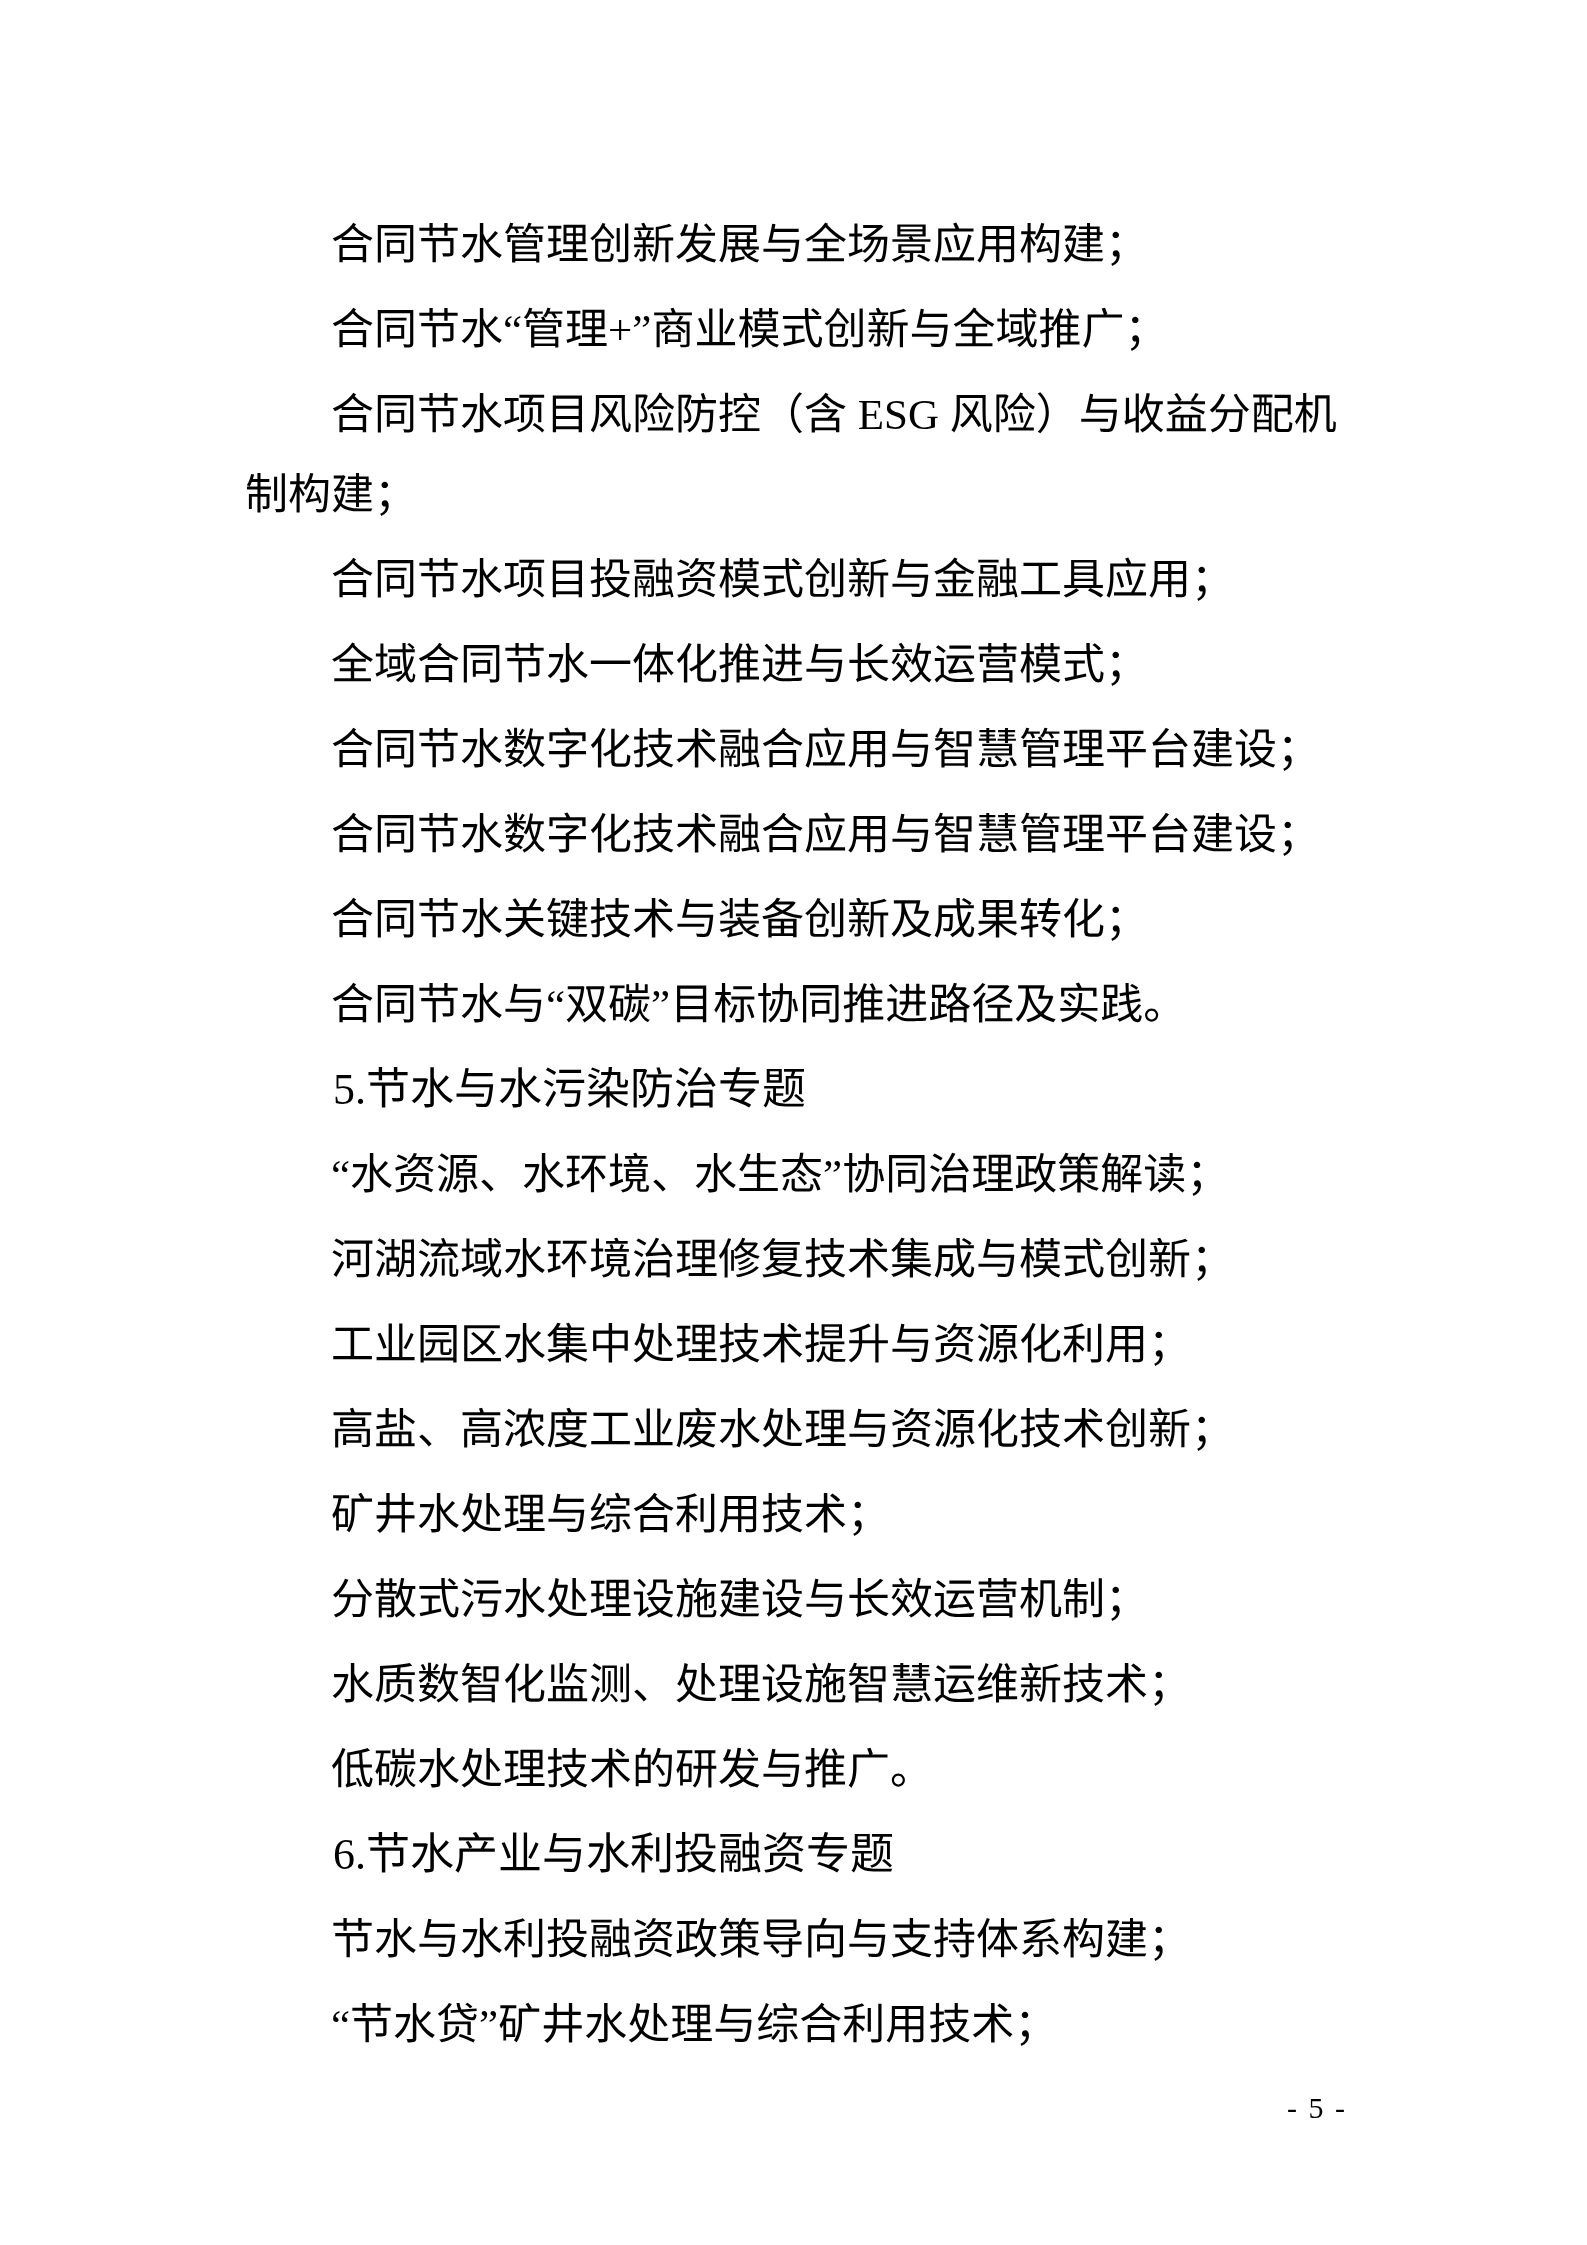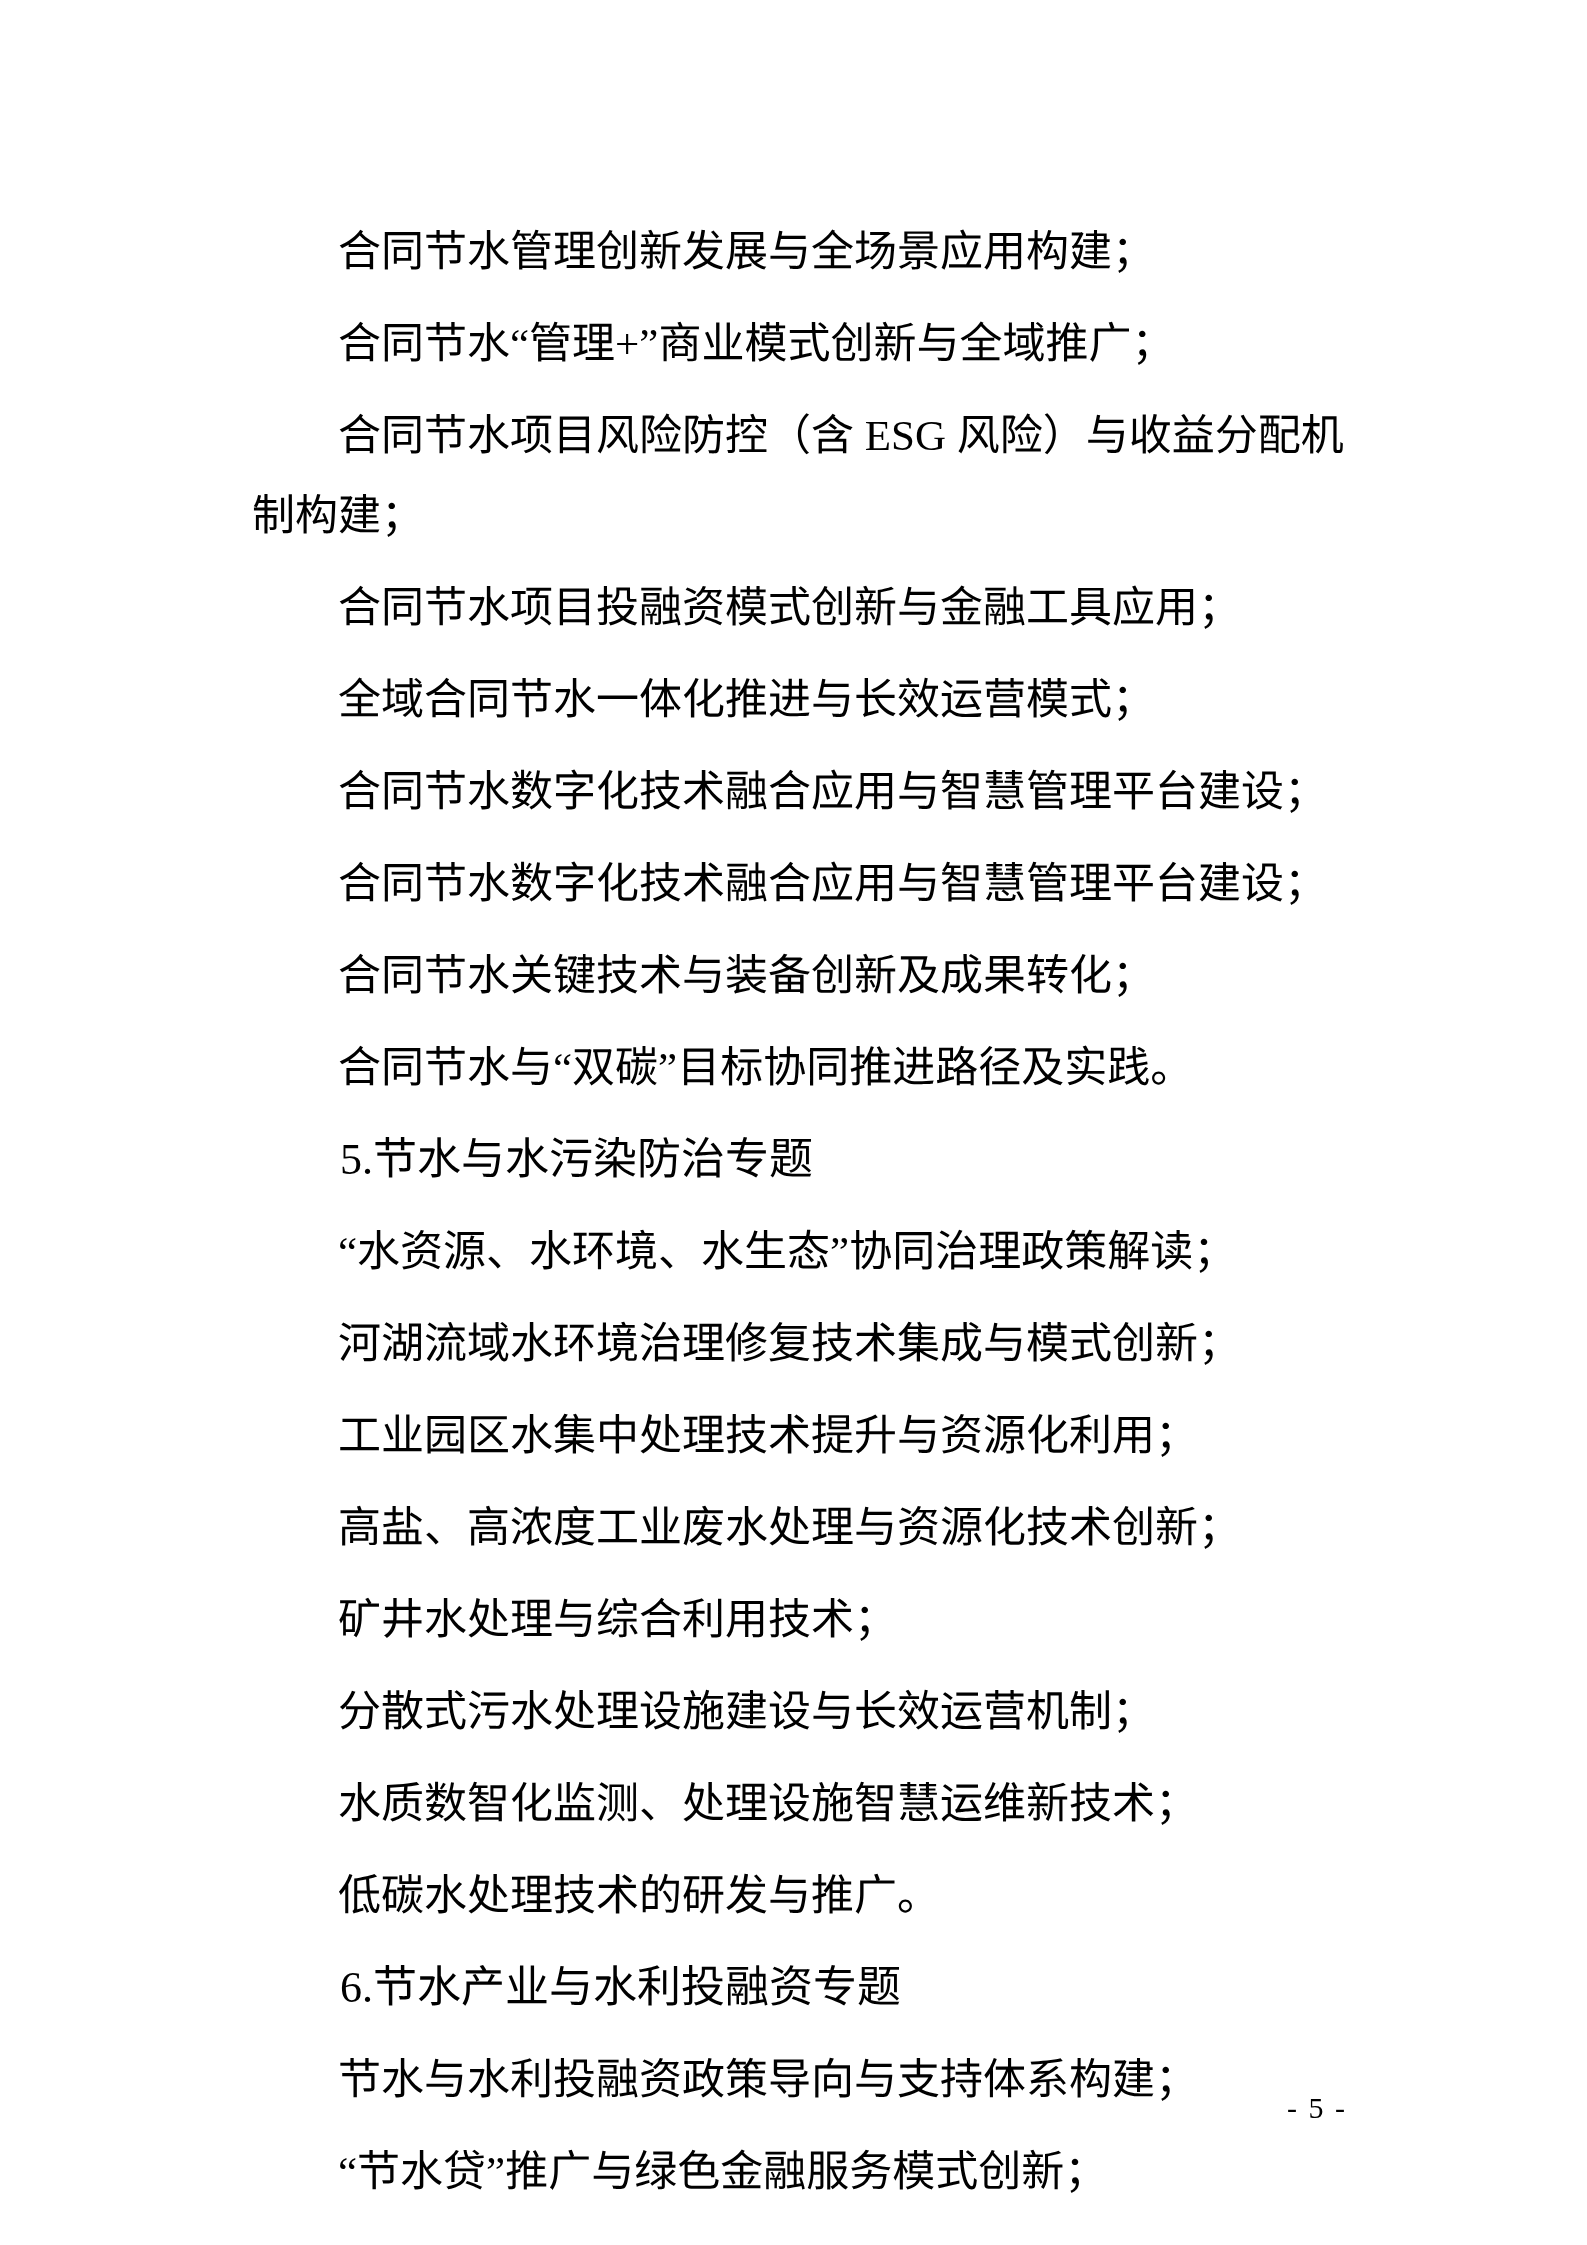--- a/index.html
+++ b/index.html
@@ -16,21 +16,21 @@
     font-family: "Liberation Serif", "DejaVu Serif", serif;
     overflow: hidden;
   }
   .content {
     position: absolute;
     left: 240px;
     top: 200px;
     width: 1140px;
   }
   .content p {
-    margin: 12px;
+    margin: 5px;
     padding: 0;
     font-size: 43px;
     line-height: 80px;
     text-indent: 2em;
     letter-spacing: 0;
     word-break: break-all;
     color: #000000;
   }
   .content p.heading {
     font-weight: normal;
@@ -64,17 +64,17 @@
     <p>“水资源、水环境、水生态”协同治理政策解读；</p>
     <p>河湖流域水环境治理修复技术集成与模式创新；</p>
     <p>工业园区水集中处理技术提升与资源化利用；</p>
     <p>高盐、高浓度工业废水处理与资源化技术创新；</p>
     <p>矿井水处理与综合利用技术；</p>
     <p>分散式污水处理设施建设与长效运营机制；</p>
     <p>水质数智化监测、处理设施智慧运维新技术；</p>
     <p>低碳水处理技术的研发与推广。</p>
     <p class="heading">6.节水产业与水利投融资专题</p>
     <p>节水与水利投融资政策导向与支持体系构建；</p>
-    <p>“节水贷”推广与绿色金融服务模式创新；</p>
+    <p>“节水贷”矿井水处理与综合利用技术；</p>
   </div>
 
   <div class="footer">- 5 -</div>
 </div>
 
 </body></html>

